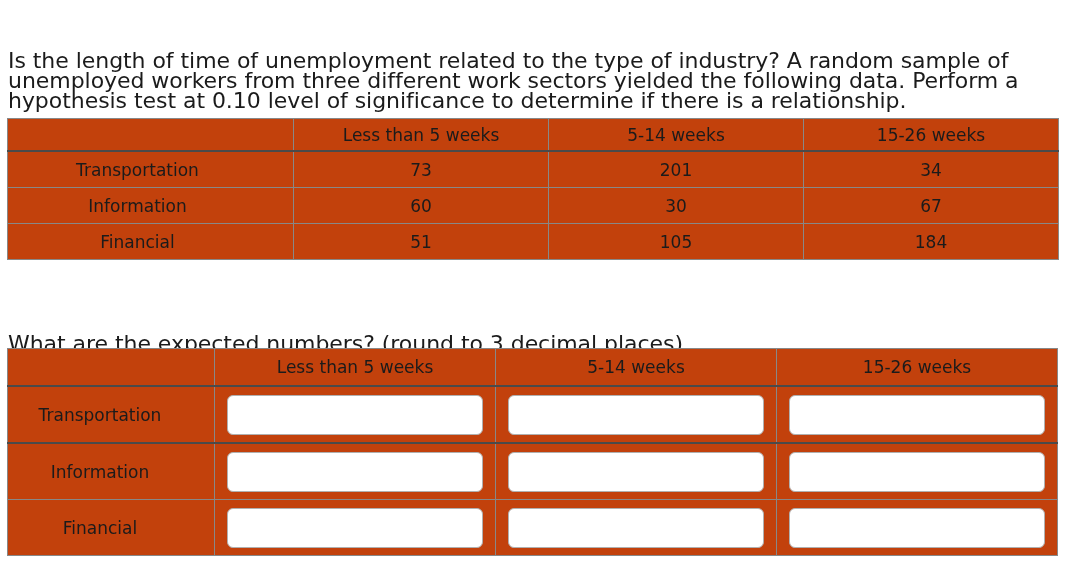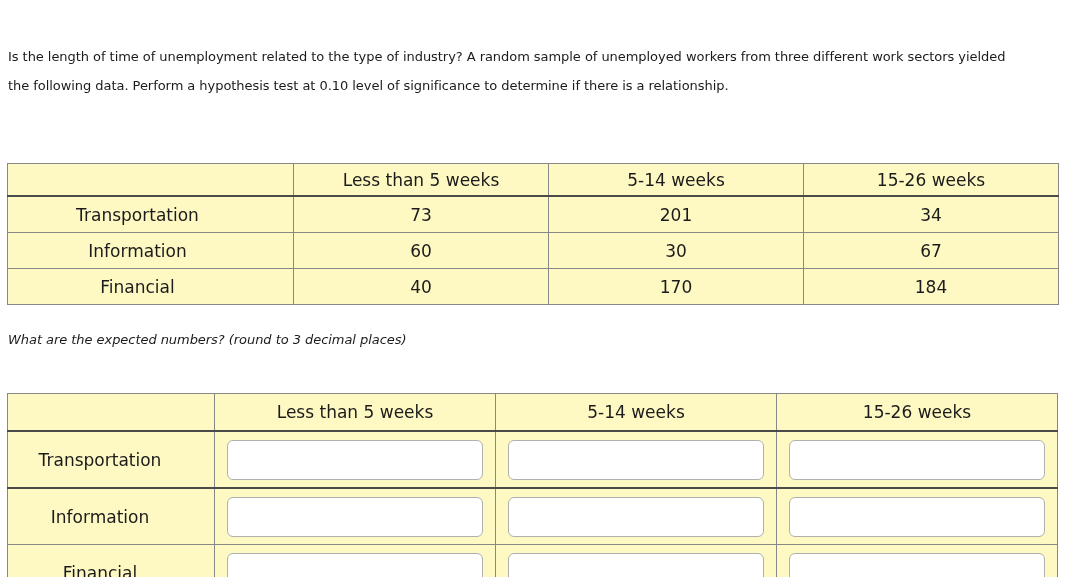--- a/index.html
+++ b/index.html
@@ -21,37 +21,36 @@
     width: 1078px;
     height: 577px;
     box-sizing: border-box;
   }
 
   
   .prompt {
     position: absolute;
     left: 8px;
     width: 1020px;
-    font-size: 13px;
-    line-height: 29px;
+    font-size: 22px;
+    line-height: 20px;
     color: #1b1b1b;
     letter-spacing: -0.05px;
   }
   #prompt-intro { top: 29px; }
-  #prompt-expected { top: 312px; font-style: italic; }
+  #prompt-expected { top: 312px; }
 
   
   table.qtable {
     position: absolute;
     border-collapse: collapse;
     table-layout: fixed;
-    background: #fef9c3;
+    background: #c2410c;
     font-size: 17px;
     color: #1b1b1b;
-    margin-top: 45px;
   }
   table.qtable td,
   table.qtable th {
     border: 1px solid #888888;
     font-weight: normal;
     text-align: center;
     vertical-align: middle;
     padding: 0;
   }
   table.qtable tr.header-row th {
@@ -137,22 +136,22 @@
         <td>34</td>
       </tr>
       <tr>
         <td>Information</td>
         <td>60</td>
         <td>30</td>
         <td>67</td>
       </tr>
       <tr>
         <td>Financial</td>
-        <td>40</td>
-        <td>170</td>
+        <td>51</td>
+        <td>105</td>
         <td>184</td>
       </tr>
     </tbody>
   </table>
 
   <p class="prompt" id="prompt-expected">What are the expected numbers? (round to 3 decimal places)</p>
 
   <table class="qtable" id="expected-table">
     <colgroup>
       <col class="col-label">

